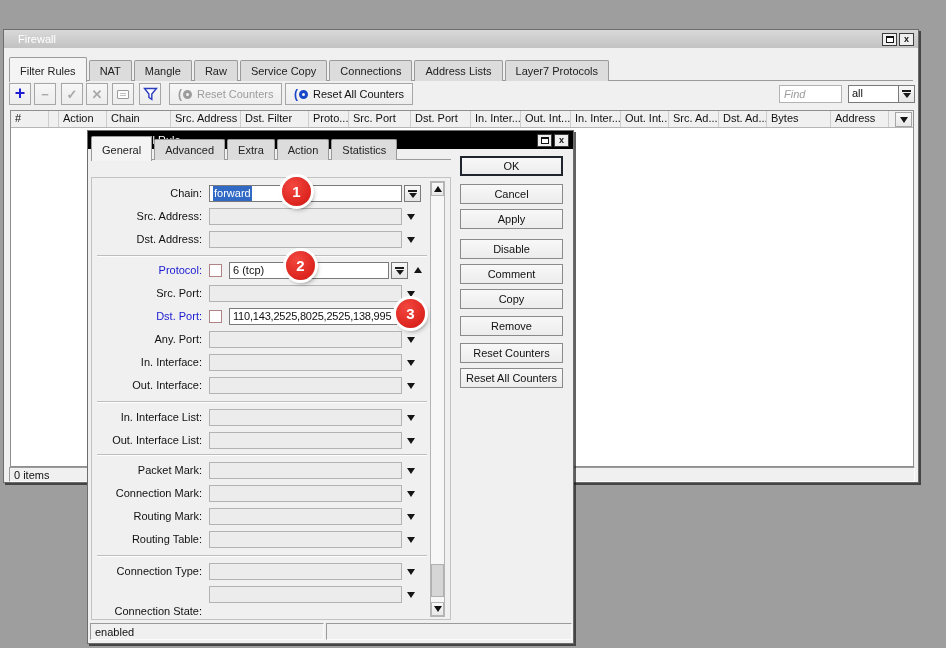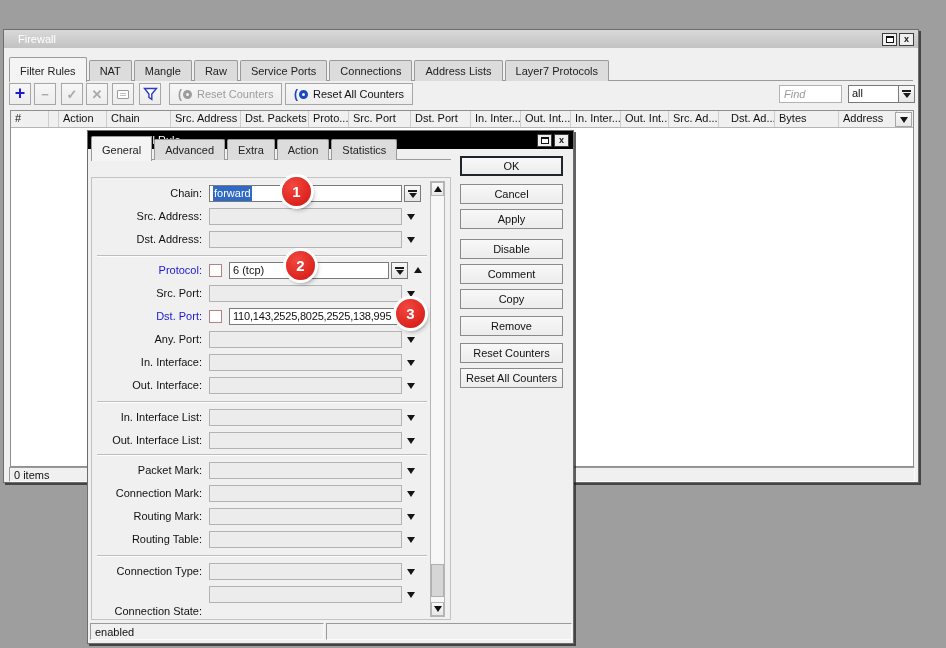--- a/index.html
+++ b/index.html
@@ -104,21 +104,21 @@
           <span>x</span>
         </span>
     </span>
   </div>
 
   <div class="tabstrip" style="left:5px; top:24px; right:5px; height:27px;">
     <div class="tab active">Filter Rules</div>
     <div class="tab">NAT</div>
     <div class="tab">Mangle</div>
     <div class="tab">Raw</div>
-    <div class="tab">Service Ports</div>
+    <div class="tab">Service Copy</div>
     <div class="tab">Connections</div>
     <div class="tab">Address Lists</div>
     <div class="tab">Layer7 Protocols</div>
   </div>
 
   <div class="tbtn" style="left:5px; top:53px;">
     <span class="ico-plus">+</span>
   </div>
   <div class="tbtn" style="left:30px; top:53px;">
     <span class="ico-gray">−</span>
@@ -162,30 +162,30 @@
       </span>
   </div>
 
   <div class="list-frame" style="left:6px; top:80px; width:904px; height:357px;">
     <div class="hdr-row">
       <div class="hcell" style="width:38px;">#</div>
       <div class="hcell" style="width:10px;"></div>
       <div class="hcell" style="width:48px;">Action</div>
       <div class="hcell" style="width:64px;">Chain</div>
       <div class="hcell" style="width:70px;">Src. Address</div>
-      <div class="hcell" style="width:68px;">Dst. Packets</div>
+      <div class="hcell" style="width:68px;">Dst. Filter</div>
       <div class="hcell" style="width:40px;">Proto...</div>
       <div class="hcell" style="width:62px;">Src. Port</div>
       <div class="hcell" style="width:60px;">Dst. Port</div>
       <div class="hcell" style="width:50px;">In. Inter...</div>
       <div class="hcell" style="width:50px;">Out. Int...</div>
       <div class="hcell" style="width:50px;">In. Inter...</div>
       <div class="hcell" style="width:48px;">Out. Int...</div>
       <div class="hcell" style="width:50px;">Src. Ad...</div>
-      <div class="hcell" style="width:48px;margin-left:8px;">Dst. Ad...</div>
+      <div class="hcell" style="width:48px;">Dst. Ad...</div>
       <div class="hcell" style="width:64px;">Bytes</div>
       <div class="hcell" style="width:58px;">Address</div>
     </div>
     <div class="hdr-dd">
       <span class="tri-down" style="position:static;"></span>
     </div>
   </div>
 
   <div class="sunken" style="left:5px; top:437px; width:906px; height:15px;">
     <span>0 items</span>

